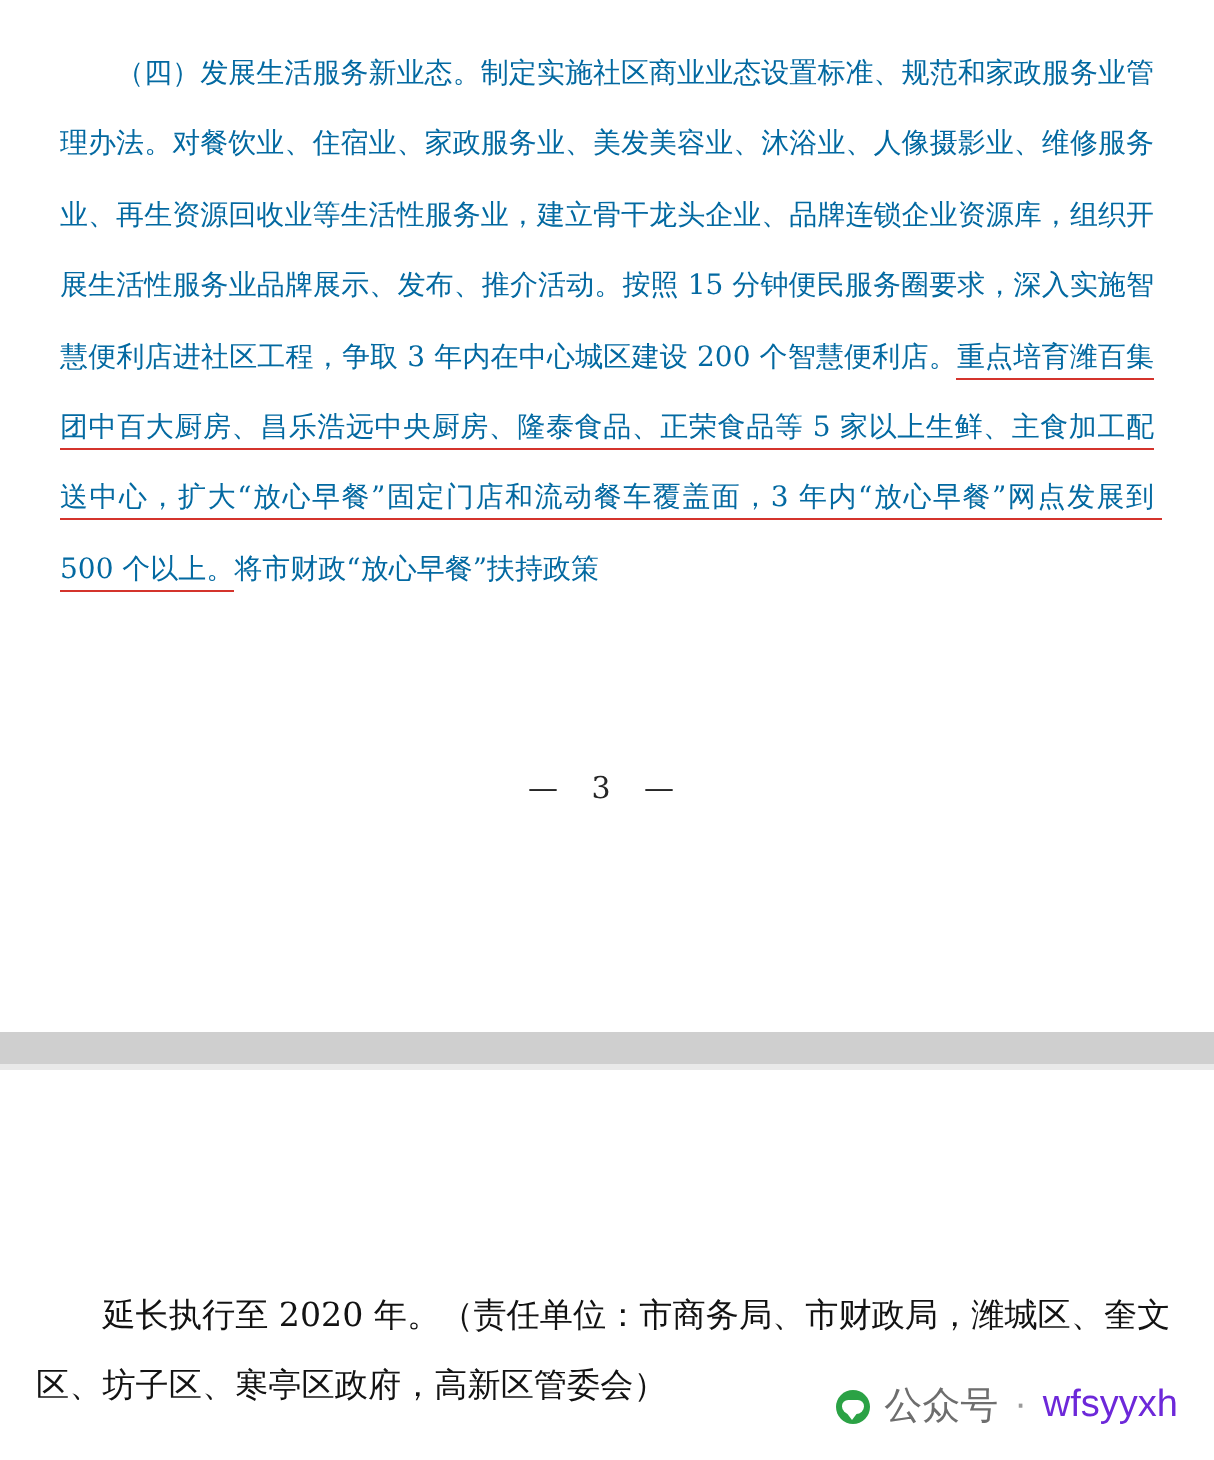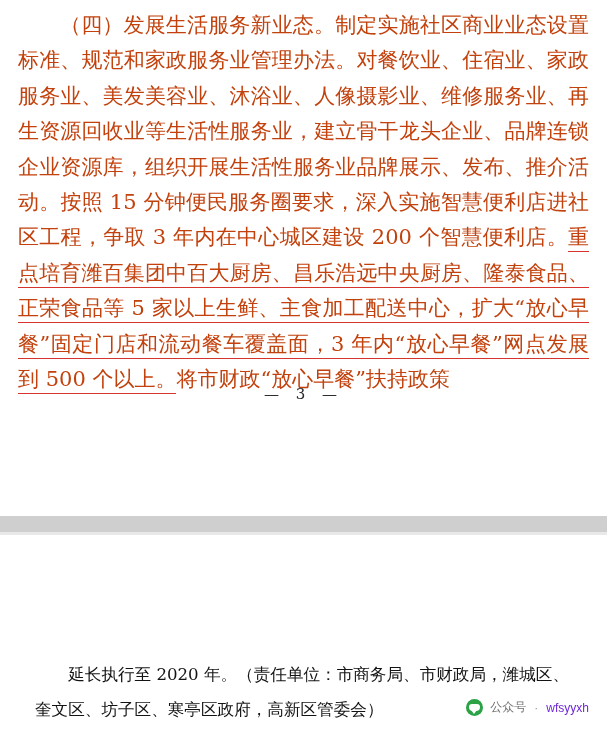--- a/index.html
+++ b/index.html
@@ -24,28 +24,28 @@
   
   .doc-block {
     position: absolute;
     left: 0;
     top: 0;
     width: 607px;
     padding: 8px 18px 0 18px;
     box-sizing: border-box;
   }
   .para {
-    font-size: 21px;
+    font-size: 14px;
     line-height: 35.4px;
     text-align: justify;
     text-justify: inter-ideograph;
     letter-spacing: 0px;
-    margin: 0;
+    margin: 12px;
     text-indent: 2em;
-    color: #c2410c;
+    color: #0369a1;
   }
   .para .seg {
     white-space: pre-wrap;
   }
   
   .ul-red {
     border-bottom: 1.4px solid #d4342c;
     padding-bottom: 2px;
   }
 
@@ -84,36 +84,36 @@
     left: 0;
     top: 640px;
     width: 607px;
     padding: 0 18px;
     box-sizing: border-box;
   }
   .para2 {
     font-size: 16.6px;
     line-height: 35.4px;
     text-align: left;
-    margin: 17px;
+    margin: 0;
     text-indent: 2em;
     color: #131313;
   }
 
   
   .watermark {
     position: absolute;
     right: 14px;
     bottom: 12px;
     display: flex;
     align-items: center;
     gap: 7px;
     font-family: "Liberation Sans", sans-serif;
     color: #6e6e6e;
-    font-size: 12px;
+    font-size: 19px;
     background: rgba(255,255,255,0.85);
     padding: 2px 4px;
   }
   .wm-icon {
     width: 17px;
     height: 17px;
     border-radius: 50%;
     background: #2ba245;
     display: inline-block;
     position: relative;

